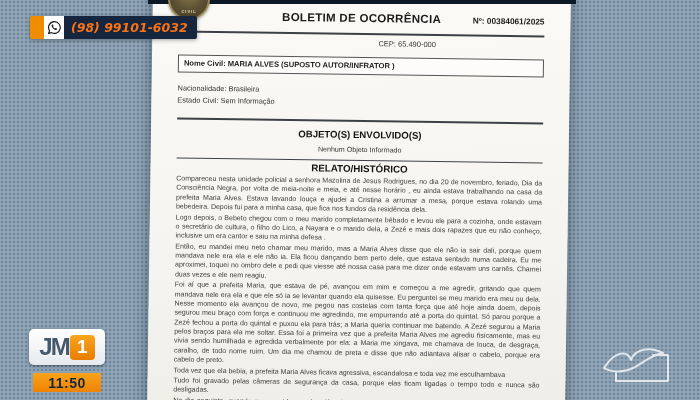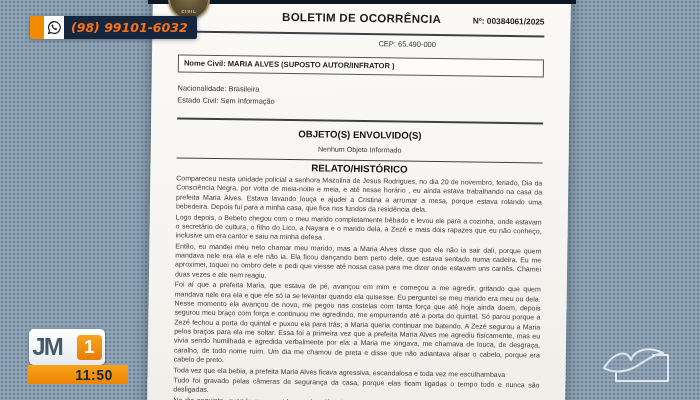--- a/index.html
+++ b/index.html
@@ -46,24 +46,24 @@
   
   .wa-badge{position:absolute;left:30px;top:16px;height:23px;display:flex;z-index:10;filter:drop-shadow(0 1px 2px rgba(0,0,0,.35));}
   .wa-orange{width:14px;background:#f08c00;border-radius:2px 0 0 2px;}
   .wa-iconbox{width:20px;background:#fff;display:grid;place-items:center;}
   .wa-phone{background:#15263e;color:#f97316;display:flex;align-items:center;padding:0 9px 0 7px;
             font-family:"DejaVu Sans", sans-serif;font-weight:bold;font-style:italic;font-size:12.5px;border-radius:0 2px 2px 0;}
 
   .jm-wrap{position:absolute;left:28px;top:329px;z-index:10;width:78px;}
   .jm-card{width:76px;height:36px;margin:0 auto;background:linear-gradient(#ffffff,#e6eaee);border-radius:5px;
            box-shadow:0 1px 3px rgba(0,0,0,.45);display:flex;align-items:center;justify-content:center;}
-  .jm-letters{font-weight:bold;font-size:24px;letter-spacing:-2px;color:#45596c;text-shadow:0 1px 1px rgba(255,255,255,.8);padding-right:15px;}
+  .jm-letters{font-weight:bold;font-size:24px;letter-spacing:-2px;color:#45596c;text-shadow:0 1px 1px rgba(255,255,255,.8);padding-right:1px;}
   .jm-one-tile{width:25px;height:25px;background:linear-gradient(#f8a51e,#e87d00);border-radius:4px;display:grid;place-items:center;}
   .jm-one{color:#fff;font-weight:bold;font-size:19px;}
-  .jm-timebar{width:68px;height:19px;margin:0 auto;background:linear-gradient(#f9a21b,#ee8300);display:grid;place-items:center;border-radius:1px;padding-left:32px;}
+  .jm-timebar{width:68px;height:19px;margin:8px auto;background:linear-gradient(#f9a21b,#ee8300);display:grid;place-items:center;border-radius:1px;}
   .jm-time{color:#132743;font-weight:bold;font-size:14px;letter-spacing:.5px;}
 
   .mirante{position:absolute;left:598px;top:340px;z-index:10;opacity:.88;}
 </style>
 </head>
 <body>
 
 <div class="stage">
 
   <div class="doc">

